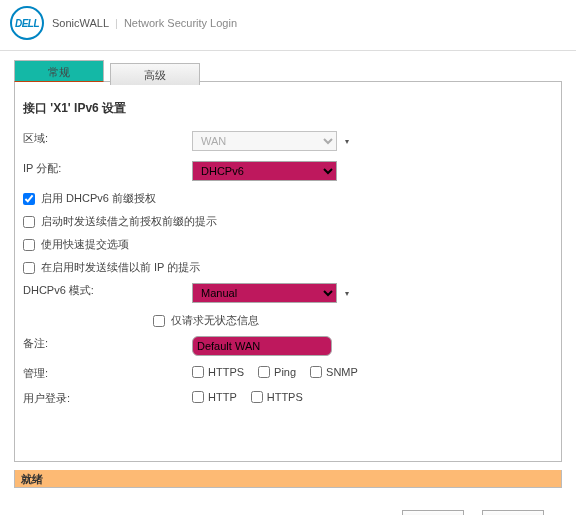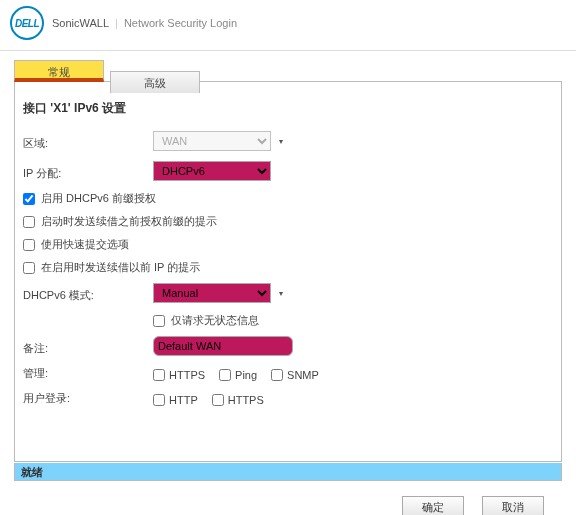--- a/index.html
+++ b/index.html
@@ -45,27 +45,27 @@
   .tab {
     width: 90px;
     height: 22px;
     line-height: 22px;
     text-align: center;
     font-size: 11px;
     background: linear-gradient(#f7f7f7,#e4e4e4);
     border: 1px solid #bbb;
     border-bottom: none;
     position: relative;
-    top: 12px;
+    top: 4px;
     cursor: pointer;
     color: #444;
   }
   .tab.active {
-    background: #fde047;
-    border-bottom: 4px solid #c2410c;
+    background: #14b8a6;
+    border-bottom: 1px solid #c2410c;
     top: 1px;
   }
   .panel {
     margin: 0 14px;
     border-left: 1px solid #bbb;
     border-right: 1px solid #bbb;
     border-bottom: 1px solid #bbb;
     width: 548px;
     height: 380px;
     overflow-y: scroll;
@@ -73,67 +73,68 @@
     position: relative;
   }
   .section-title {
     font-size: 12px;
     font-weight: bold;
     color: #333;
     margin-bottom: 14px;
   }
   .row {
     display: flex;
-    align-items: flex-end;
+    align-items: flex-start;
     margin-bottom: 10px;
+    gap: 39px;
   }
   .label-col {
     width: 130px;
     color: #444;
     font-size: 11px;
   }
   .field-col {
     display: flex;
     align-items: center;
     gap: 4px;
   }
   select, input[type="text"] {
     font-size: 11px;
     height: 20px;
     border: 1px solid #aaa;
     background: #be185d;
     padding: 0 4px;
   }
-  select { width: 118px; }
+  select { width: 145px; }
   select[disabled] { color: #888; background: #f5f5f5; }
   input[type="text"] { width: 140px; border-radius: 6px; }
   .dd-caret { font-size: 8px; color: #555; margin-left: 4px; }
   .check-row {
     margin: 0 0 8px 0;
     display: flex;
     align-items: center;
     gap: 6px;
     color: #444;
   }
   .check-row.indent { margin-left: 130px; }
   input[type="checkbox"] { width: 12px; height: 12px; }
   .inline-checks { display: flex; gap: 14px; align-items: center; }
   .inline-checks label { display:flex; align-items:center; gap:4px; color:#444; }
   .status-bar {
-    margin: 1px 14px;
+    margin: 8px 14px;
     width: 548px;
     border: 1px solid #bbb;
     border-top: none;
     height: 18px;
     line-height: 18px;
     padding: 0 6px;
     font-size: 11px;
     font-weight: bold;
     color: #333;
-    background: #7dd3fc;
+    background: #fdba74;
   }
   .button-row {
     width: 562px;
     display: flex;
     justify-content: flex-end;
     gap: 18px;
     padding: 14px 18px 10px 0;
   }
   .btn {
     width: 62px;

